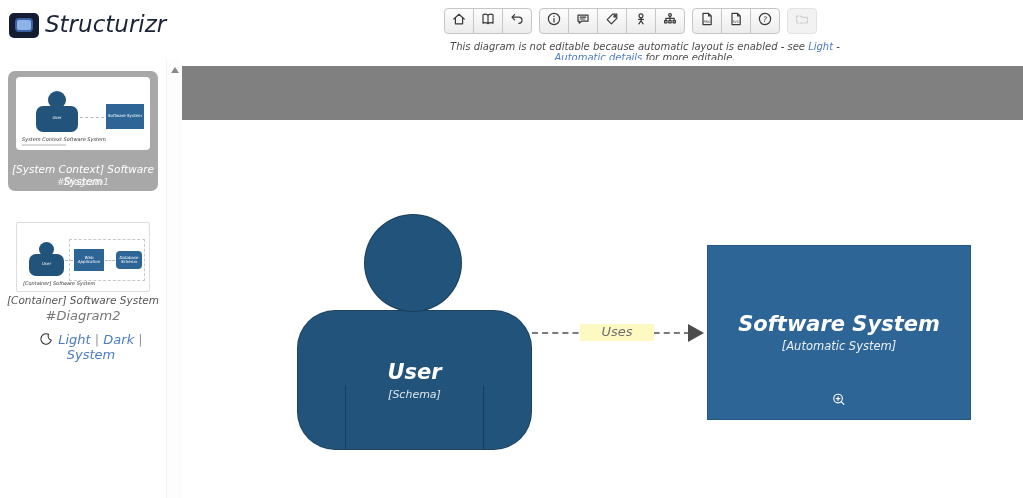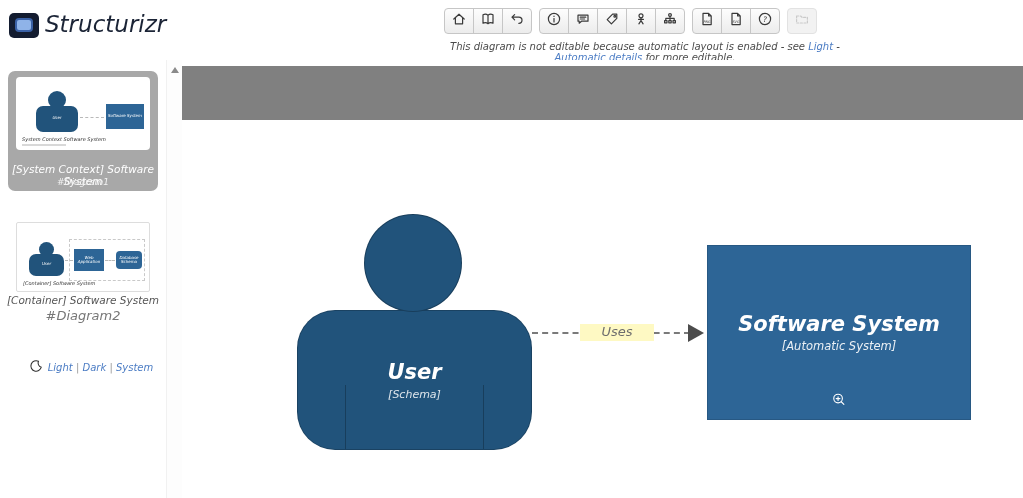--- a/index.html
+++ b/index.html
@@ -61,22 +61,22 @@
   .m-person-body { position:absolute; background:#21537b; border-radius:7px; }
   .m-person-head { position:absolute; background:#21537b; border-radius:50%; }
   .m-box { position:absolute; background:#2d6596; color:#fff; font-size:5px;
     display:flex; align-items:center; justify-content:center; text-align:center; line-height:1.1; }
   .m-label { position:absolute; color:#fff; font-size:5px; text-align:center; }
   .m-dash { position:absolute; border-top:1px dashed #b9b9b9; }
   .m-caption { position:absolute; font-size:5px; color:#333; white-space:nowrap; }
   .m-subbar { position:absolute; height:2px; background:#d8d8d8; }
   .m-boundary { position:absolute; border:1px dashed #c9c9c9; }
 
-  .theme-row { position:absolute; left:0; top:297px; width:166px; text-align:center;
-    font-size:10px; color:#999;padding-left:16px; }
+  .theme-row { position:absolute; left:0; top:270px; width:166px; text-align:center;
+    font-size:13px; color:#999;padding-left:16px; }
   .theme-row a { color:#4b7cc4; text-decoration:none; cursor:pointer; }
   .moon { position:relative; top:2px; margin-right:5px; }
 
   
   .canvas { position:absolute; left:182px; top:60px; width:841px; height:438px; background:#fff; }
   .gray-band { position:absolute; left:0; top:6px; width:841px; height:54px; background:#808080; }
 
   .person-head { position:absolute; left:182px; top:154px; width:98px; height:98px;
     background:#21537b; border:1px solid rgba(0,0,0,0.25); border-radius:50%; z-index:2; }
   .person-body { position:absolute; left:115px; top:250px; width:235px; height:140px;

